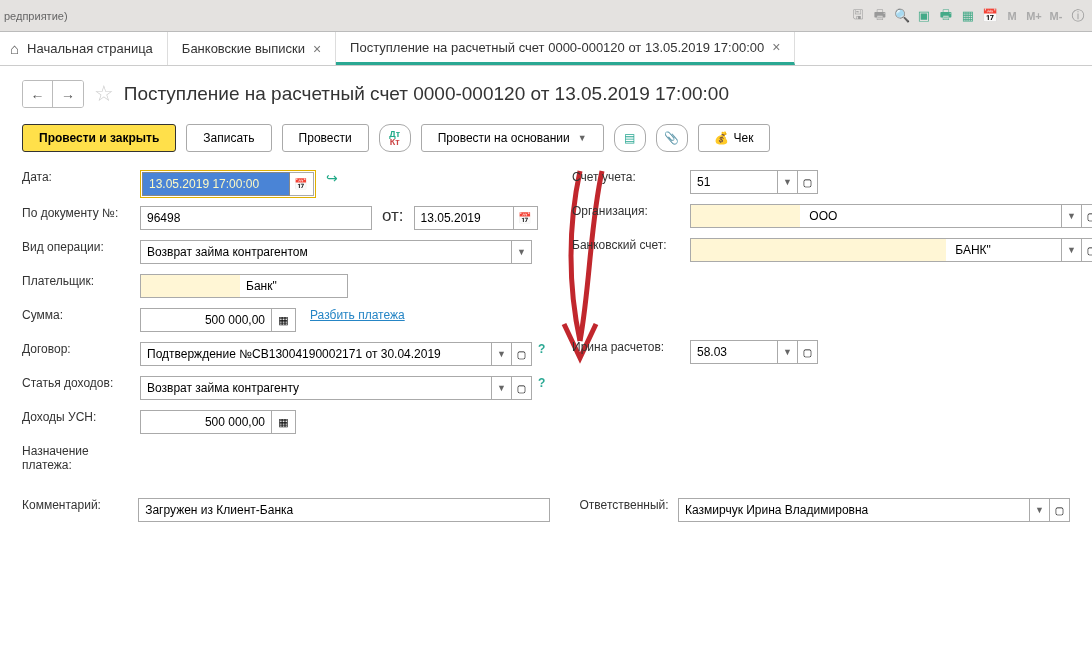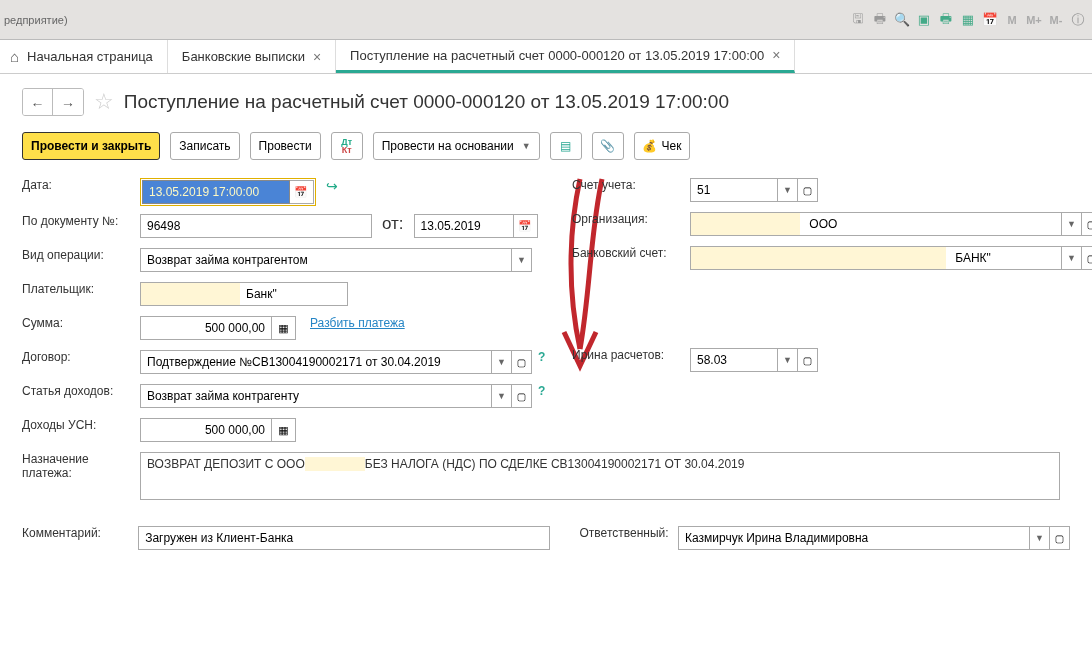--- a/index.html
+++ b/index.html
@@ -1,40 +1,40 @@
 <!DOCTYPE html>
 <html><head>
 <meta charset="utf-8">
 <style>
 * { box-sizing: border-box; margin: 0; padding: 0; }
 body { font-family: Arial, sans-serif; font-size: 12px; background: #fff; color: #333; width: 1092px; height: 655px; overflow: hidden; }
-.top-bar { background: #e4e2e0; border-bottom: 1px solid #bbb; height: 40px; display: flex; justify-content: space-between; align-items: center; padding: 0 4px; font-size: 11px; color: #666; }
+.top-bar { background: #e4e2e0; border-bottom: 1px solid #bbb; height: 32px; display: flex; justify-content: space-between; align-items: center; padding: 0 4px; font-size: 11px; color: #666; }
 .top-bar-left { }
 .top-bar-icons { display: flex; gap: 2px; align-items: center; }
 .top-bar-icons span { display: inline-flex; width: 20px; height: 18px; align-items: center; justify-content: center; font-size: 13px; color: #888; border: 1px solid transparent; }
 .top-bar-icons span.gray { color: #999; }
 .top-bar-icons span.grn { color: #4a8; }
 .top-bar-icons span.m { font-weight: bold; color: #aaa; font-size: 11px; }
 .tabs-bar { background: #fff; border-bottom: 1px solid #ccc; display: flex; height: 34px; align-items: stretch; }
 .tab { display: flex; align-items: center; padding: 0 14px; border-right: 1px solid #ddd; font-size: 13px; color: #333; gap: 8px; background: #fff; cursor: pointer; }
 .tab.home { padding-left: 10px; }
 .tab.active { border-bottom: 3px solid #2aa893; background: #fff; }
 .tab .close { color: #777; font-size: 14px; cursor: pointer; }
 .tab .home-icon { font-size: 15px; color: #555; }
 .content { padding: 14px 22px; }
 .title-row { display: flex; align-items: center; gap: 10px; margin-bottom: 16px; }
 .nav-arrows { display: flex; border: 1px solid #bbb; border-radius: 3px; overflow: hidden; }
 .nav-arrows button { width: 30px; height: 26px; background: #fff; border: none; border-right: 1px solid #bbb; cursor: pointer; font-size: 14px; color: #555; }
 .nav-arrows button:last-child { border-right: none; }
 .star { color: #ccc; font-size: 22px; cursor: pointer; }
 .page-title { font-size: 19px; font-weight: normal; color: #333; }
 .toolbar { display: flex; gap: 10px; margin-bottom: 18px; align-items: center; }
-.btn { height: 28px; padding: 0 8px; background: #fff; border: 1px solid #aaa; border-radius: 3px; font-size: 12px; cursor: pointer; display: inline-flex; align-items: center; gap: 4px; }
+.btn { height: 28px; padding: 0 16px; background: #fff; border: 1px solid #aaa; border-radius: 3px; font-size: 12px; cursor: pointer; display: inline-flex; align-items: center; gap: 4px; }
 .btn.primary { background: #ffe04a; border-color: #333; font-weight: bold; }
-.btn.icon-only { width: 32px; padding: 4px; justify-content: center; }
+.btn.icon-only { width: 32px; padding: 4px; justify-content: center; border-radius: 11px; }
 .btn .dd { font-size: 9px; margin-left: 4px; color: #666; }
 .form-area { position: relative; }
 .form-row { display: flex; align-items: flex-start; margin-bottom: 8px; min-height: 26px; }
 .label { width: 118px; font-size: 12px; color: #333; }
 .label.col2 { width: 118px; }
 .input-group { display: flex; align-items: center; }
 .input { height: 24px; border: 1px solid #aaa; padding: 0 6px; font-size: 12px; background: #fff; }
 .input.datetime { width: 148px; }
 .input.date-selected { background: #4a84d6; color: #fef9c3; border: 1px solid #888; }
 .btn-cal { width: 24px; height: 24px; border: 1px solid #aaa; border-left: none; background: #fff; cursor: pointer; display: inline-flex; align-items: center; justify-content: center; font-size: 11px; }
@@ -215,25 +215,20 @@
     <div class="form-row">
       <span class="label">Доходы УСН:</span>
       <div class="input-group">
         <input class="input usn" value="500 000,00" style="">
         <button class="btn-cal">▦</button>
       </div>
     </div>
 
     <div class="form-row" style="align-items:flex-start">
       <span class="label">Назначение платежа:</span>
-      <div class="purpose-wrap">
-        <span>ВОЗВРАТ ДЕПОЗИТ С ООО </span>
-          <span class="hl" style="display:inline-block;width:60px;height:14px"></span>
-          <span> БЕЗ НАЛОГА (НДС) ПО СДЕЛКЕ СВ13004190002171 ОТ 30.04.2019</span>
-      </div>
     </div>
 
     <div style="height:18px"></div>
 
     <div class="form-row">
       <span class="label">Комментарий:</span>
       <input class="input comment" value="Загружен из Клиент-Банка" style="">
       <span style="width:30px"></span>
       <span class="label col2" style="width:100px">Ответственный:</span>
       <div class="input-group">

